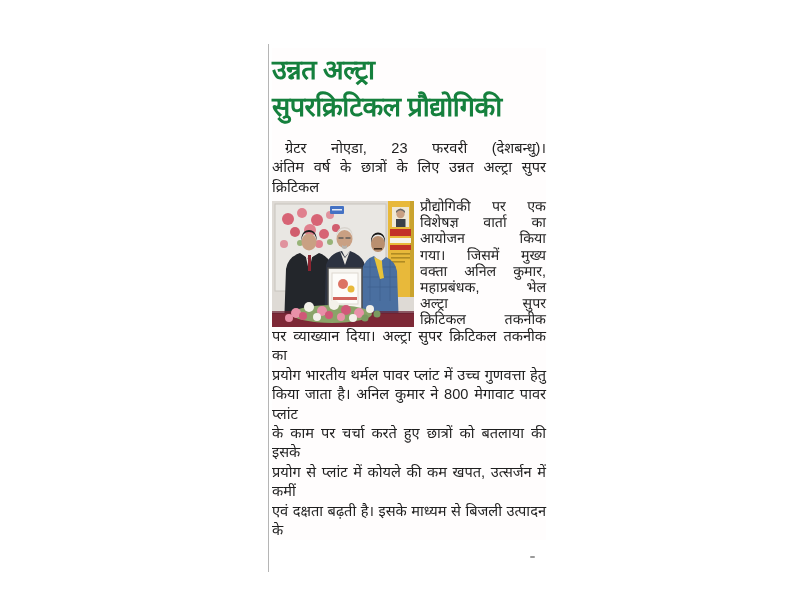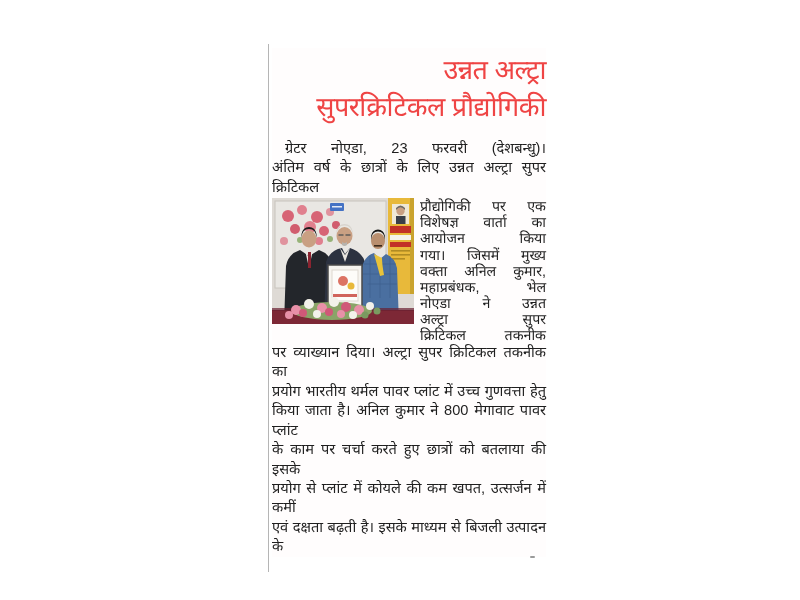--- a/index.html
+++ b/index.html
@@ -2,28 +2,28 @@
 <html><head>
 <meta charset="utf-8">
 <style>
   html,body{margin:0;padding:0;}
   .canvas{
     position:relative;width:800px;height:600px;background:#ffffff;overflow:hidden;
     font-family:"Liberation Sans",sans-serif;color:#1c1c1c;
   }
   .col-rule{position:absolute;left:268px;top:44px;width:1px;height:528px;background:#b5b5b5;}
   .clip{position:absolute;left:272px;top:48px;width:274px;background:#fffdfd;}
-  .headline{margin:4px 0 13px 0;font-weight:normal;color:#ef4444;text-align:right;
+  .headline{margin:4px 0 13px 0;font-weight:bold;color:#15803d;text-align:left;
     font-size:27px;line-height:37px;letter-spacing:-0.5px;}
   .headline div{white-space:nowrap;}
   .body{font-size:14.6px;line-height:19.4px;color:#1f1f1f;}
   .j{text-align:justify;text-align-last:justify;}
   .dateline{padding-left:13px;box-sizing:border-box;}
   .dateline .loc{font-weight:normal;}
-  .media-row{display:flex;gap:6px;margin-top:1px;align-items:flex-start;}
+  .media-row{display:flex;gap:6px;margin-top:1px;align-items:flex-end;}
   .photo-box{flex:0 0 142px;height:126px;}
   .photo-box svg{display:block;}
   .side-col{flex:1;font-size:14.2px;line-height:16.1px;}
   .stray-mark{position:absolute;left:258px;top:508px;width:5px;height:2px;background:#9a9a9a;border-radius:1px;}
 </style>
 </head>
 <body>
 
 <div class="canvas">
 
@@ -158,21 +158,20 @@
           </svg>
         </div>
 
         <div class="side-col">
           <div class="j">प्रौद्योगिकी पर एक</div>
           <div class="j">विशेषज्ञ वार्ता का</div>
           <div class="j">आयोजन किया</div>
           <div class="j">गया। जिसमें मुख्य</div>
           <div class="j">वक्ता अनिल कुमार,</div>
           <div class="j">महाप्रबंधक, भेल</div>
-          <div class="j">नोएडा ने उन्नत</div>
           <div class="j">अल्ट्रा सुपर</div>
           <div class="j">क्रिटिकल तकनीक</div>
         </div>
       </div>
 
       <div class="j">पर व्याख्यान दिया। अल्ट्रा सुपर क्रिटिकल तकनीक का</div>
       <div class="j">प्रयोग भारतीय थर्मल पावर प्लांट में उच्च गुणवत्ता हेतु</div>
       <div class="j">किया जाता है। अनिल कुमार ने 800 मेगावाट पावर प्लांट</div>
       <div class="j">के काम पर चर्चा करते हुए छात्रों को बतलाया की इसके</div>
       <div class="j">प्रयोग से प्लांट में कोयले की कम खपत, उत्सर्जन में कमीं</div>

